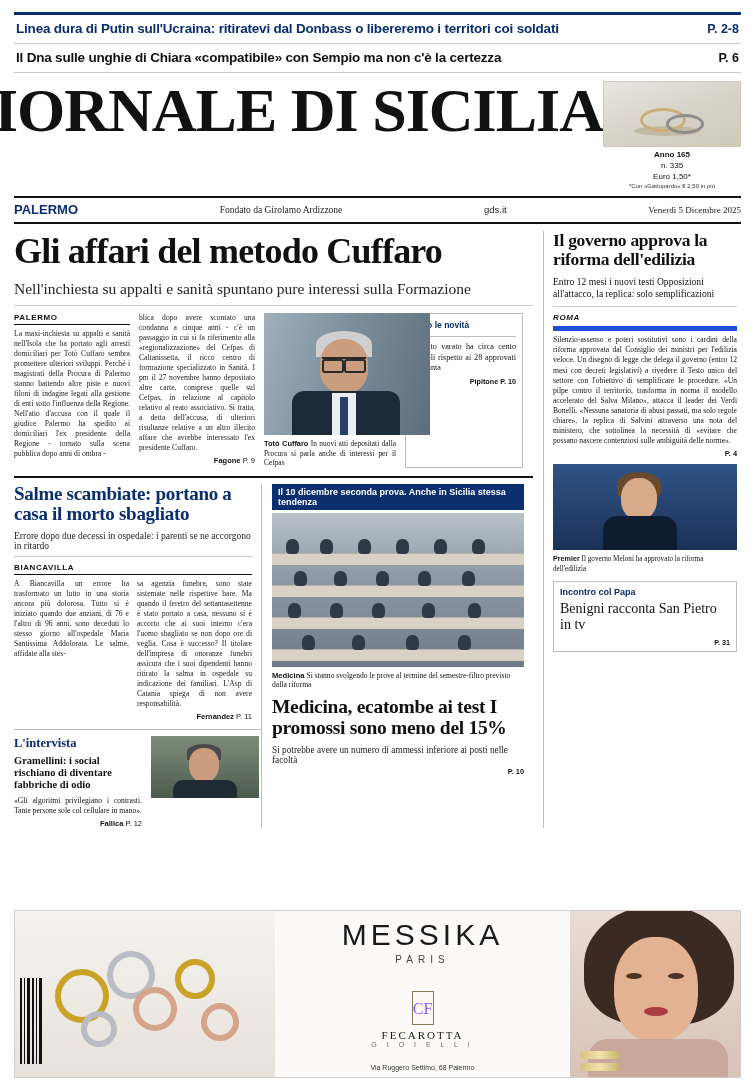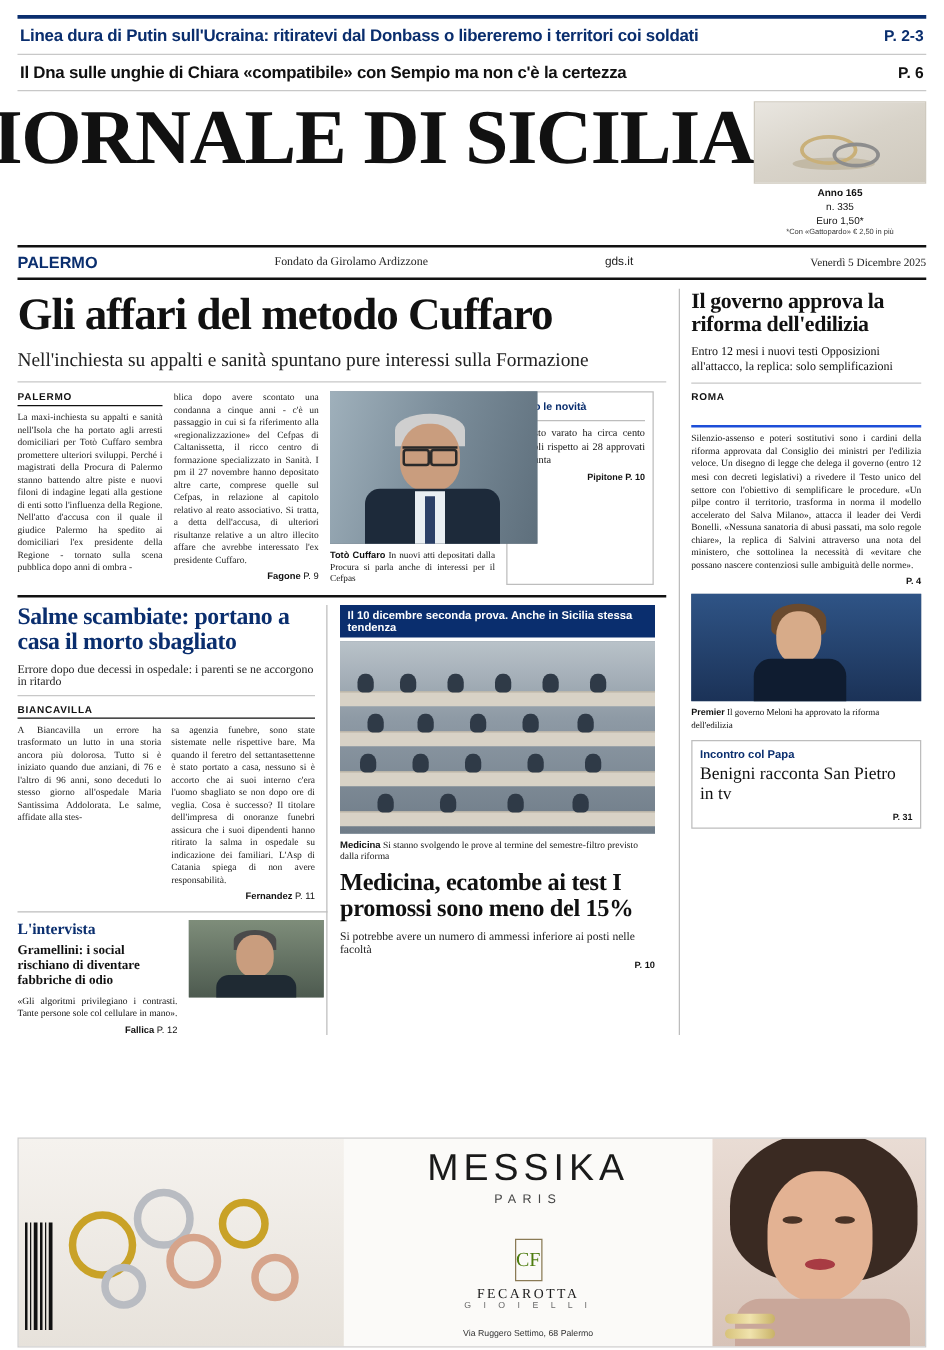--- a/index.html
+++ b/index.html
@@ -164,21 +164,21 @@
   .iv-head { position:absolute; left:38px; top:12px; width:30px; height:34px; border-radius:46%; background:#c99d7e; }
   .iv-hair { position:absolute; left:36px; top:8px; width:34px; height:16px; border-radius:50% 50% 0 0; background:#4a4a4a; }
   .iv-body { position:absolute; left:22px; top:44px; width:64px; height:22px; background:#1f2a33; border-radius:10px 10px 0 0; }
 
   
   .side-h {
     font-family:"Liberation Serif", serif; font-weight:bold; font-size:17.5px;
     line-height:1.08; letter-spacing:-0.3px;
   }
   .side-sub { font-family:"Liberation Serif", serif; font-size:9.6px; line-height:1.25; margin-top:7px; padding-bottom:6px; border-bottom:1px solid #c8c8c8; }
-  .side-kick { font-family:"Liberation Sans", sans-serif; font-weight:bold; font-size:8px; letter-spacing:0.6px; border-bottom:2px solid #1d4ed8; padding-bottom:18px; margin:6px 0 4px 0; }
+  .side-kick { font-family:"Liberation Sans", sans-serif; font-weight:bold; font-size:8px; letter-spacing:0.6px; border-bottom:5px solid #1d4ed8; padding-bottom:4px; margin:6px 0 4px 0;font-style:italic; }
   .side-body { font-family:"Liberation Serif", serif; font-size:7.6px; line-height:1.33; text-align:justify; }
   .side-pg { font-family:"Liberation Sans", sans-serif; font-size:7.4px; font-weight:bold; text-align:right; margin-top:3px; }
   .side-photo { width:100%; height:86px; margin-top:6px; position:relative; overflow:hidden; background:#26436b; }
   .sp-bg { position:absolute; inset:0; background:linear-gradient(180deg,#2f5486 0%,#1b3257 100%); }
   .sp-head { position:absolute; left:68px; top:14px; width:36px; height:42px; border-radius:46%; background:#d7ab89; }
   .sp-hair { position:absolute; left:64px; top:8px; width:44px; height:26px; border-radius:50% 50% 20% 20%; background:#6a4a2e; }
   .sp-body { position:absolute; left:50px; top:52px; width:74px; height:36px; background:#0f1c30; border-radius:14px 14px 0 0; }
   .sp-cap { font-family:"Liberation Serif", serif; font-size:7.2px; line-height:1.3; margin-top:4px; }
   .sp-cap b { font-family:"Liberation Sans", sans-serif; }
   .side-box { border:1px solid #bdbdbd; margin-top:7px; padding:5px 6px 4px 6px; }
@@ -194,21 +194,21 @@
   .ad-left { width: 260px; position:relative; background:linear-gradient(180deg,#f5f2ee 0%, #e7e2db 100%); }
   .ring { position:absolute; border-radius:50%; border:6px solid #c9a227; }
   .ring.silver { border-color:#b9bcc2; }
   .ring.rose { border-color:#d6a48b; }
   .ad-mid { flex:1; display:flex; flex-direction:column; align-items:center; justify-content:center; background:#fbfaf8; }
   .ad-brand { font-family:"Liberation Sans", sans-serif; font-size:30px; letter-spacing:4px; color:#1a1a1a; }
   .ad-brand-sub { font-family:"Liberation Sans", sans-serif; font-size:10px; letter-spacing:5px; color:#444; margin-top:2px; }
   .ad-logo { margin-top:26px; text-align:center; }
   .ad-logo-mark {
     width:22px; height:34px; border:1px solid #8a7a55; margin:0 auto 4px auto;
-    font-family:"Liberation Serif", serif; font-size:16px; line-height:34px; color:#4d7c0f;
+    font-family:"Liberation Serif", serif; font-size:16px; line-height:34px; color:#8b5cf6;
   }
   .ad-logo-name { font-family:"Liberation Serif", serif; font-size:11px; letter-spacing:2px; color:#1a1a1a; }
   .ad-logo-sub { font-family:"Liberation Sans", sans-serif; font-size:7px; letter-spacing:4px; color:#6a6a6a; }
   .ad-addr { font-family:"Liberation Sans", sans-serif; font-size:7px; color:#333; margin-top:16px; }
   .ad-right { width:170px; position:relative; background:linear-gradient(180deg,#e9dcd4 0%,#d7c3b8 100%); overflow:hidden;}
   .mdl-hair { position:absolute; left:14px; top:-6px; width:150px; height:120px; background:#3a2a22; border-radius:50% 50% 38% 38%; }
   .mdl-face { position:absolute; left:44px; top:26px; width:84px; height:104px; background:#e3b293; border-radius:46% 46% 44% 44%; }
   .mdl-lip { position:absolute; left:74px; top:96px; width:24px; height:9px; background:#a83b43; border-radius:50%; }
   .mdl-eye { position:absolute; top:62px; width:16px; height:6px; background:#4a3326; border-radius:50%; }
   .mdl-body { position:absolute; left:18px; top:128px; width:140px; height:44px; background:#c9a79a; border-radius:20px 20px 0 0; }
@@ -218,21 +218,21 @@
   .barcode .bar { position:absolute; top:0; width:2px; height:86px; background:#111; }
 </style>
 </head>
 <body>
 
 <div class="page">
 
   <div class="teasers">
     <div class="teaser t-blue">
       <div class="teaser-txt">Linea dura di Putin sull'Ucraina: ritiratevi dal Donbass o libereremo i territori coi soldati</div>
-      <div class="teaser-pg">P. 2-3</div>
+      <div class="teaser-pg">P. 2-8</div>
     </div>
     <div class="teaser t-black">
       <div class="teaser-txt">Il Dna sulle unghie di Chiara «compatibile» con Sempio ma non c'è la certezza</div>
       <div class="teaser-pg">P.  6</div>
     </div>
   </div>
 
   <div class="masthead">
     <div class="logo">GIORNALE DI SICILIA</div>
     <div class="mast-right">

